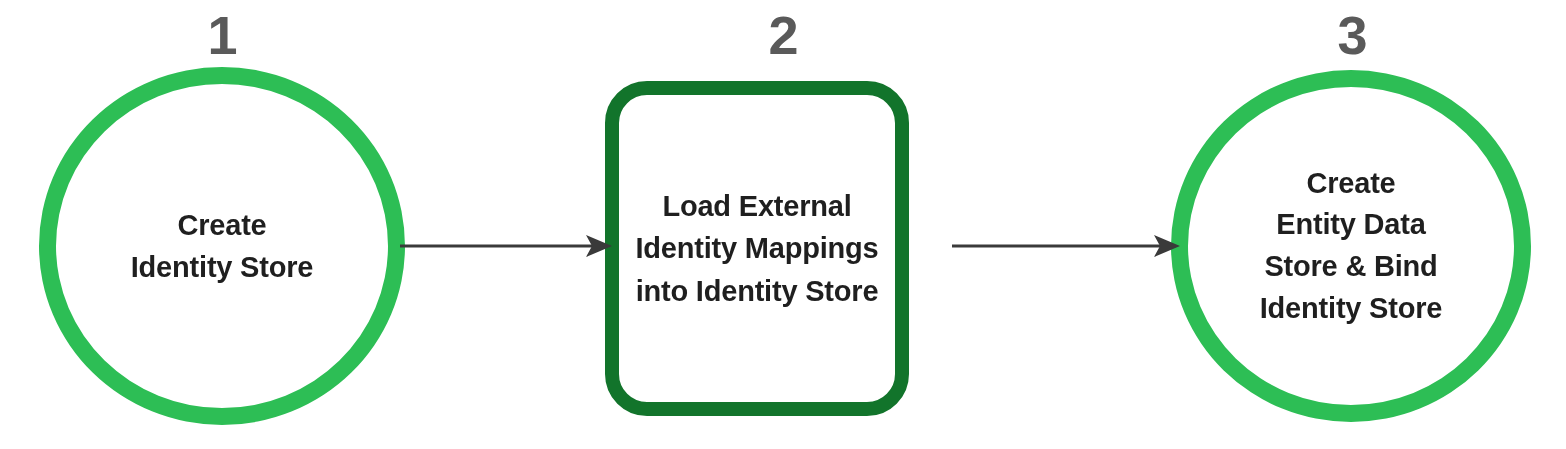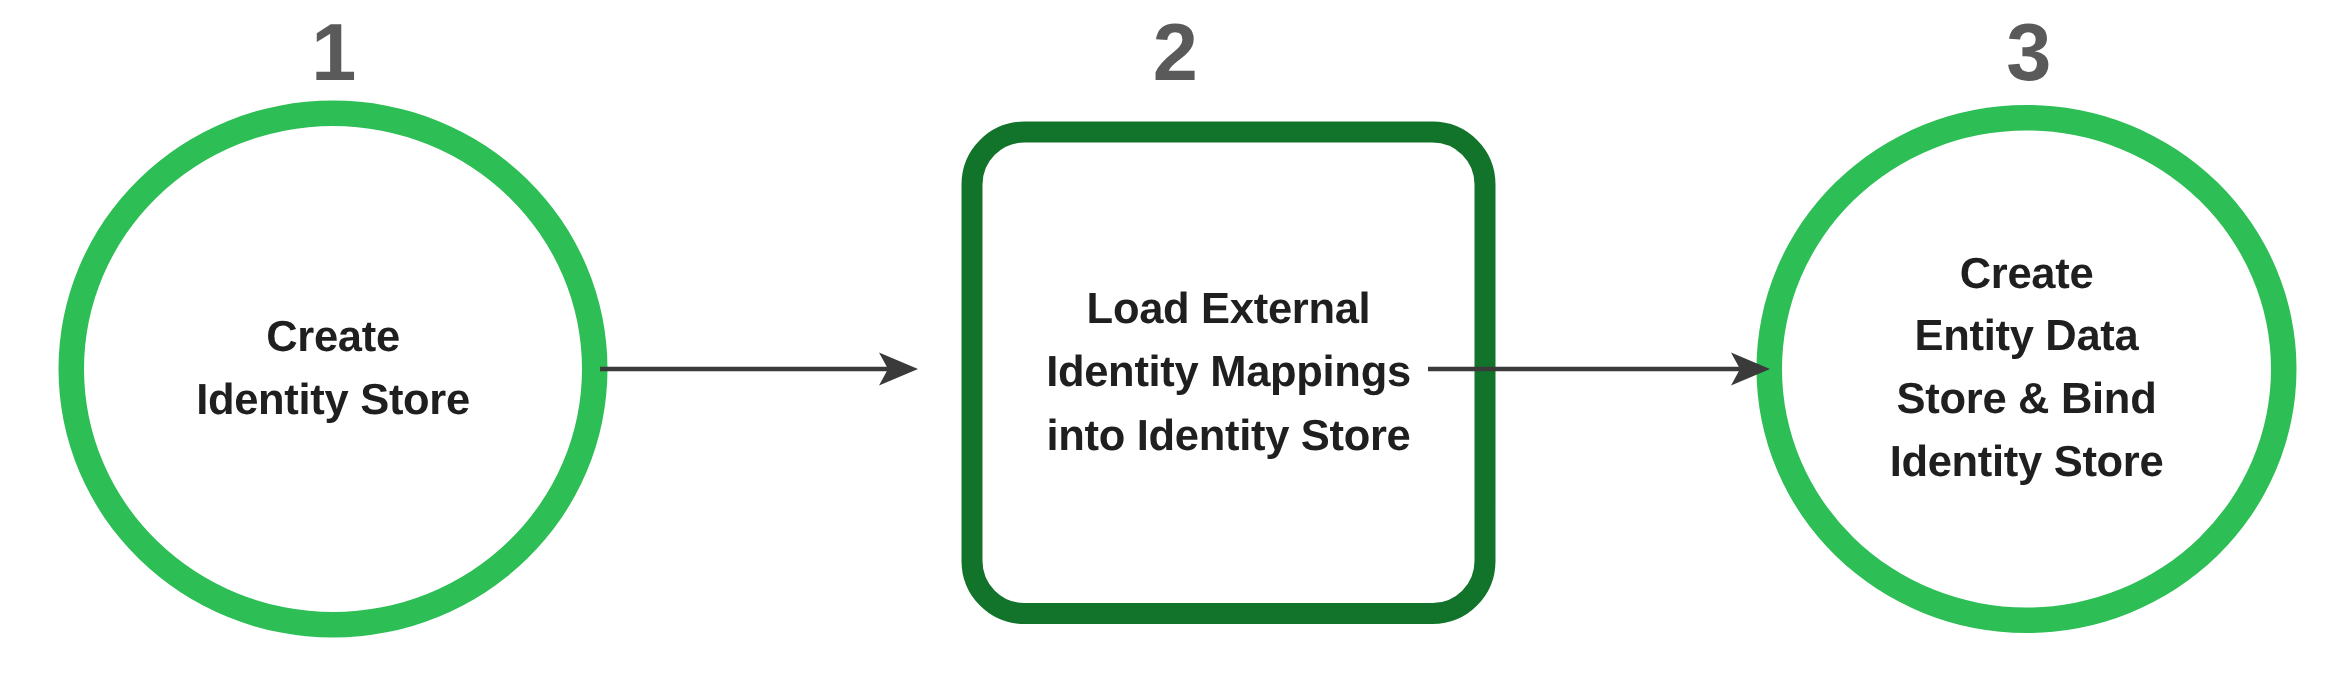--- a/index.html
+++ b/index.html
@@ -53,23 +53,22 @@
   }
   #node-1 {
     left: 39px;
     top: 67px;
     width: 366px;
     height: 358px;
   }
   #node-2 {
     left: 605px;
     top: 81px;
-    width: 356px;
+    width: 304px;
     height: 335px;
-    margin-left: 36px;
   }
   #node-3 {
     left: 1171px;
     top: 70px;
     width: 360px;
     height: 352px;
   }
 
   .node-label {
     font-family: "Liberation Sans", sans-serif;

